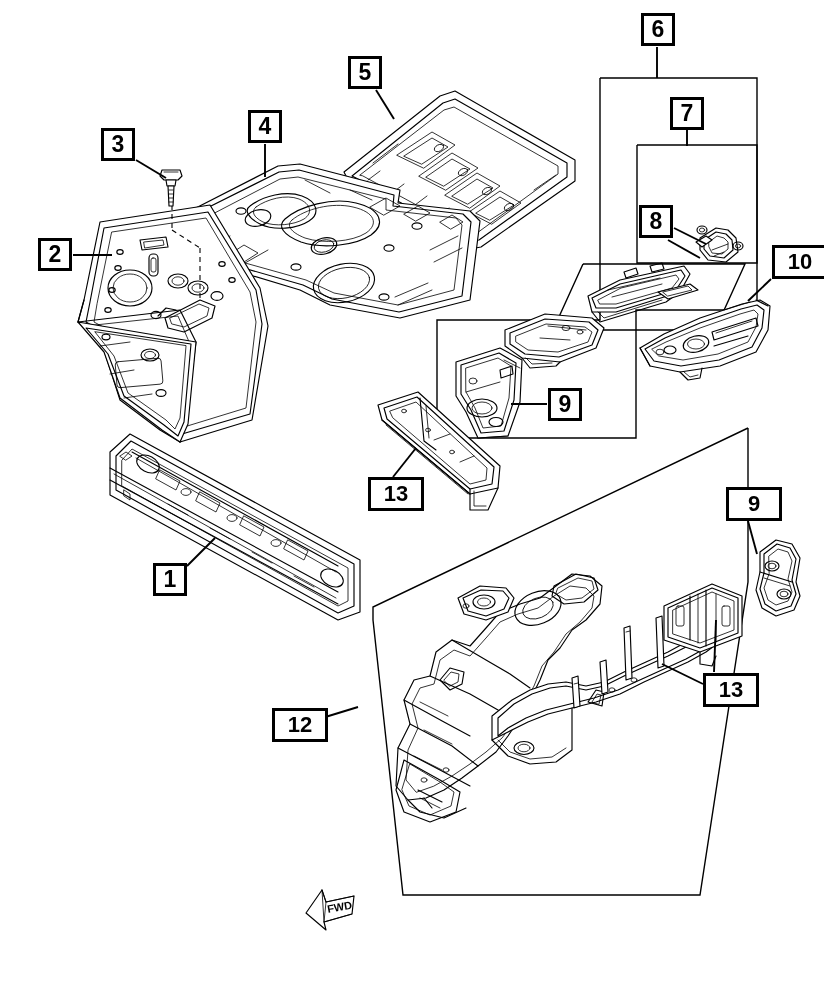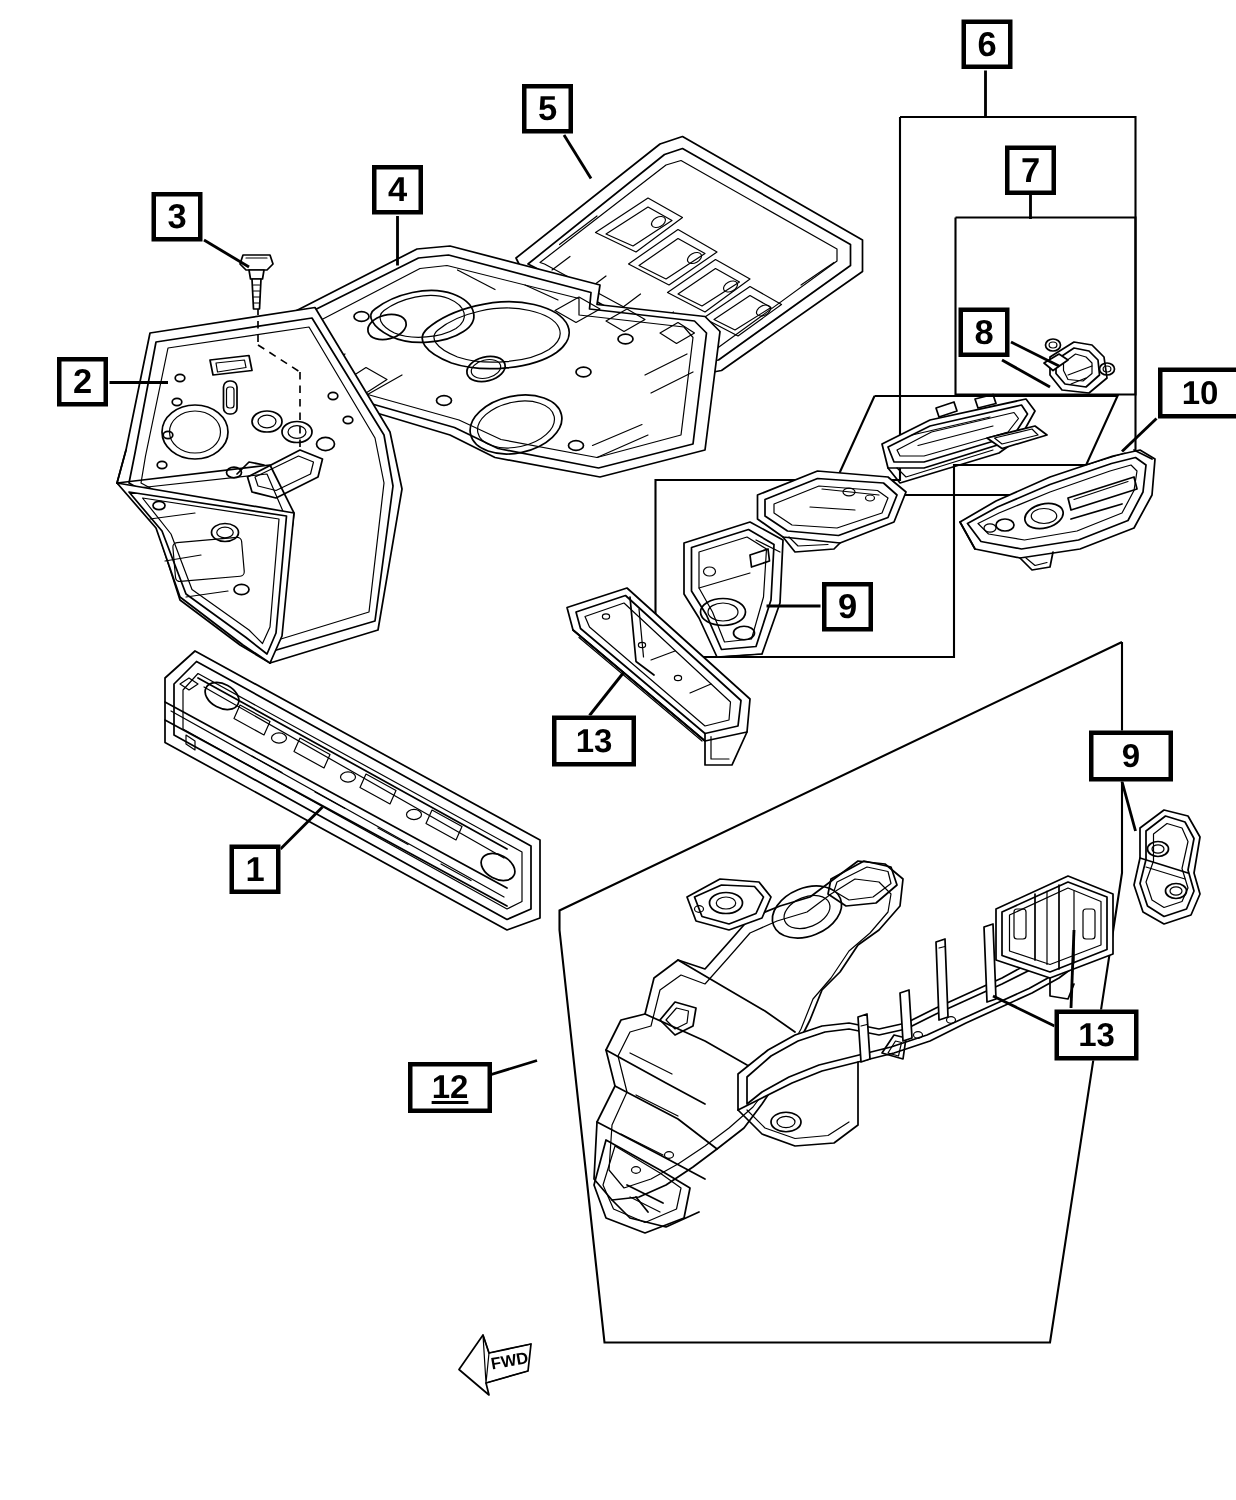--- a/index.html
+++ b/index.html
@@ -440,17 +440,17 @@
   <div class="callout w1" style="left:38px;  top:238px;">2</div>
   <div class="callout w1" style="left:101px; top:128px;">3</div>
   <div class="callout w1" style="left:248px; top:110px;">4</div>
   <div class="callout w1" style="left:348px; top:56px;">5</div>
   <div class="callout w1" style="left:641px; top:13px;">6</div>
   <div class="callout w1" style="left:670px; top:97px;">7</div>
   <div class="callout w1" style="left:639px; top:205px;">8</div>
   <div class="callout w1" style="left:548px; top:388px;">9</div>
   <div class="callout w2" style="left:772px; top:245px;">10</div>
   <div class="callout w2" style="left:368px; top:477px;">13</div>
-  <div class="callout w2" style="left:272px; top:708px;text-decoration:underline;">12</div>
+  <div class="callout w2" style="left:272px; top:708px;">12</div>
   <div class="callout w2" style="left:703px; top:673px;">13</div>
   <div class="callout w2" style="left:726px; top:487px;">9</div>
 
 </div>
 
 </body></html>

